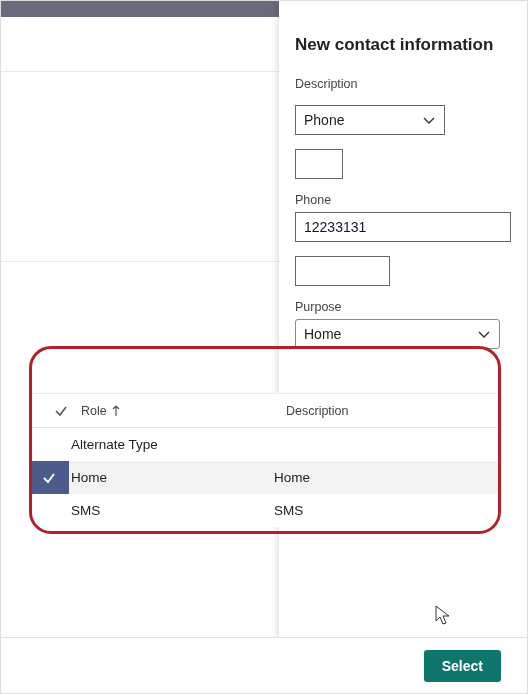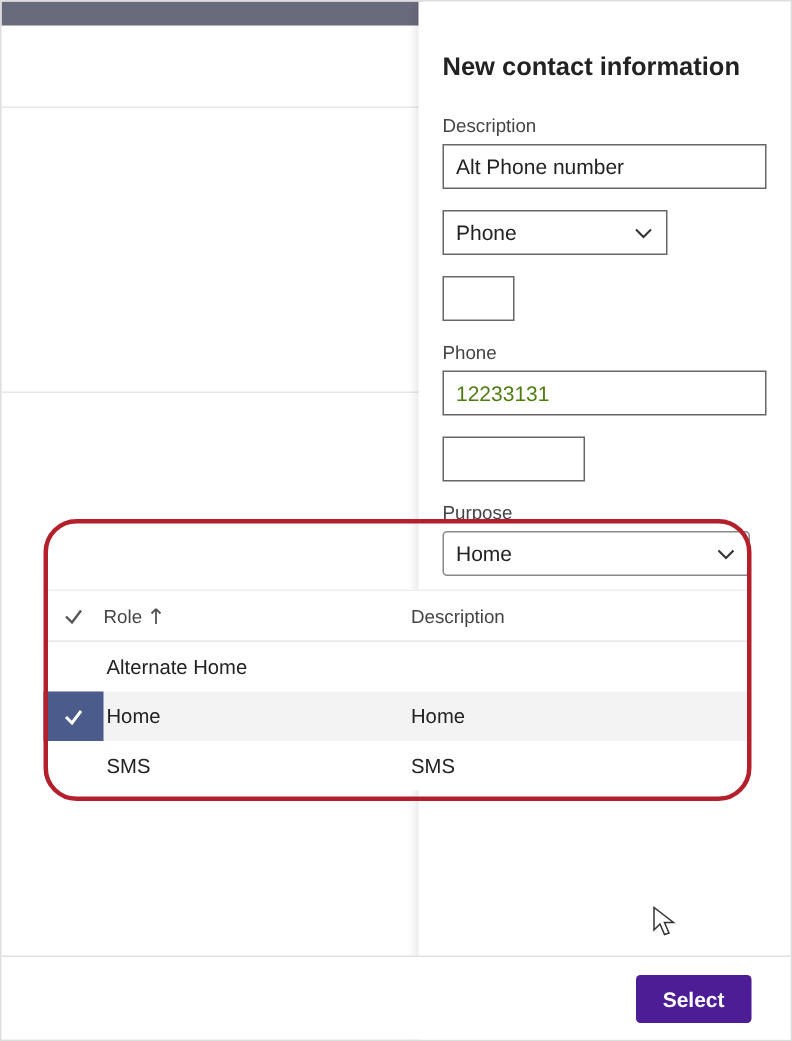--- a/index.html
+++ b/index.html
@@ -30,21 +30,21 @@
     .field-input.med { width: 95px; }
     .field-select {
       width: 150px; height: 30px;
       border: 1px solid #666; padding: 0 8px;
       font-size: 14px; color: #222;
       display: flex; align-items: center; justify-content: space-between;
       cursor: pointer; background: #fff;
     }
     .chev { display: inline-block; }
     .chev svg { display: block; }
-    .phone-val { color: #4d7c0f; }
+    .phone-val { color: #0f172a; }
     .purpose-select {
       width: 205px; height: 30px;
       border: 1px solid #888;
       border-radius: 3px;
       padding: 0 8px;
       display: flex; align-items: center; justify-content: space-between;
       font-size: 14px; color: #222; cursor: pointer; background: #fff;
     }
 
     .dropdown-popup {
@@ -54,21 +54,21 @@
       background: #fff;
       border-top: 1px solid #eee;
       z-index: 5;
     }
     .dd-header {
       display: flex;
       align-items: center;
       height: 34px;
       font-size: 12.5px;
       color: #444;
-      padding-left: 0;
+      padding-left: 12px;
       border-bottom: 1px solid #e4e4e4;
     }
     .dd-hcheck { width: 40px; display: flex; justify-content: center; }
     .dd-hcheck svg { display: block; }
     .dd-hrole { width: 205px; display: flex; align-items: center; gap: 4px; }
     .dd-hdesc { flex: 1; }
     .sort-arrow svg { display: block; }
 
     .dd-row {
       display: flex; align-items: center; height: 33px;
@@ -93,40 +93,39 @@
 
     .footer {
       position: absolute; bottom: 0; left: 0; right: 0;
       height: 56px; border-top: 1px solid #e0e0e0;
       display: flex; align-items: center; justify-content: flex-end;
       padding-right: 26px;
       background: #fff;
       z-index: 6;
     }
     .select-btn {
-      background: #4c1d95; color: #fff; border: none;
+      background: #0f766e; color: #fff; border: none;
       padding: 8px 18px; font-size: 14px; font-weight: 600;
       border-radius: 3px; cursor: pointer;
     }
 
     .cursor { position: absolute; right: 74px; bottom: 62px; z-index: 20; pointer-events:none; }
   </style>
 </head>
 <body>
 
 <div class="top-bar"></div>
 <div class="left-divider"></div>
 <div class="left-divider2"></div>
 
 <div class="panel">
   <h2 class="panel-title">New contact information</h2>
 
   <div class="field">
     <label class="field-label">Description</label>
-    <input class="field-input" type="text" value="Alt Phone number" style="">
   </div>
 
   <div class="field">
     <div class="field-select">
       <span>Phone</span>
       <span class="chev">
         <svg width="14" height="10" viewBox="0 0 14 10">
             <path d="M2 3 L7 8 L12 3" stroke="#333" stroke-width="1.4" fill="none"></path>
           </svg>
       </span>
@@ -174,21 +173,21 @@
           </svg>
       </span>
     </div>
     <div class="dd-hdesc">
       <span>Description</span>
     </div>
   </div>
 
   <div class="dd-row">
     <div class="dd-chkcol"></div>
-    <div class="dd-rolecol">Alternate Home</div>
+    <div class="dd-rolecol">Alternate Type</div>
     <div class="dd-desccol"></div>
   </div>
 
   <div class="dd-row selected">
     <div class="dd-chkcol selected-mark">
       <svg width="14" height="14" viewBox="0 0 14 14">
           <path d="M2 7 L6 11 L12 3" stroke="#fff" stroke-width="2" fill="none"></path>
         </svg>
     </div>
     <div class="dd-rolecol">Home</div>

